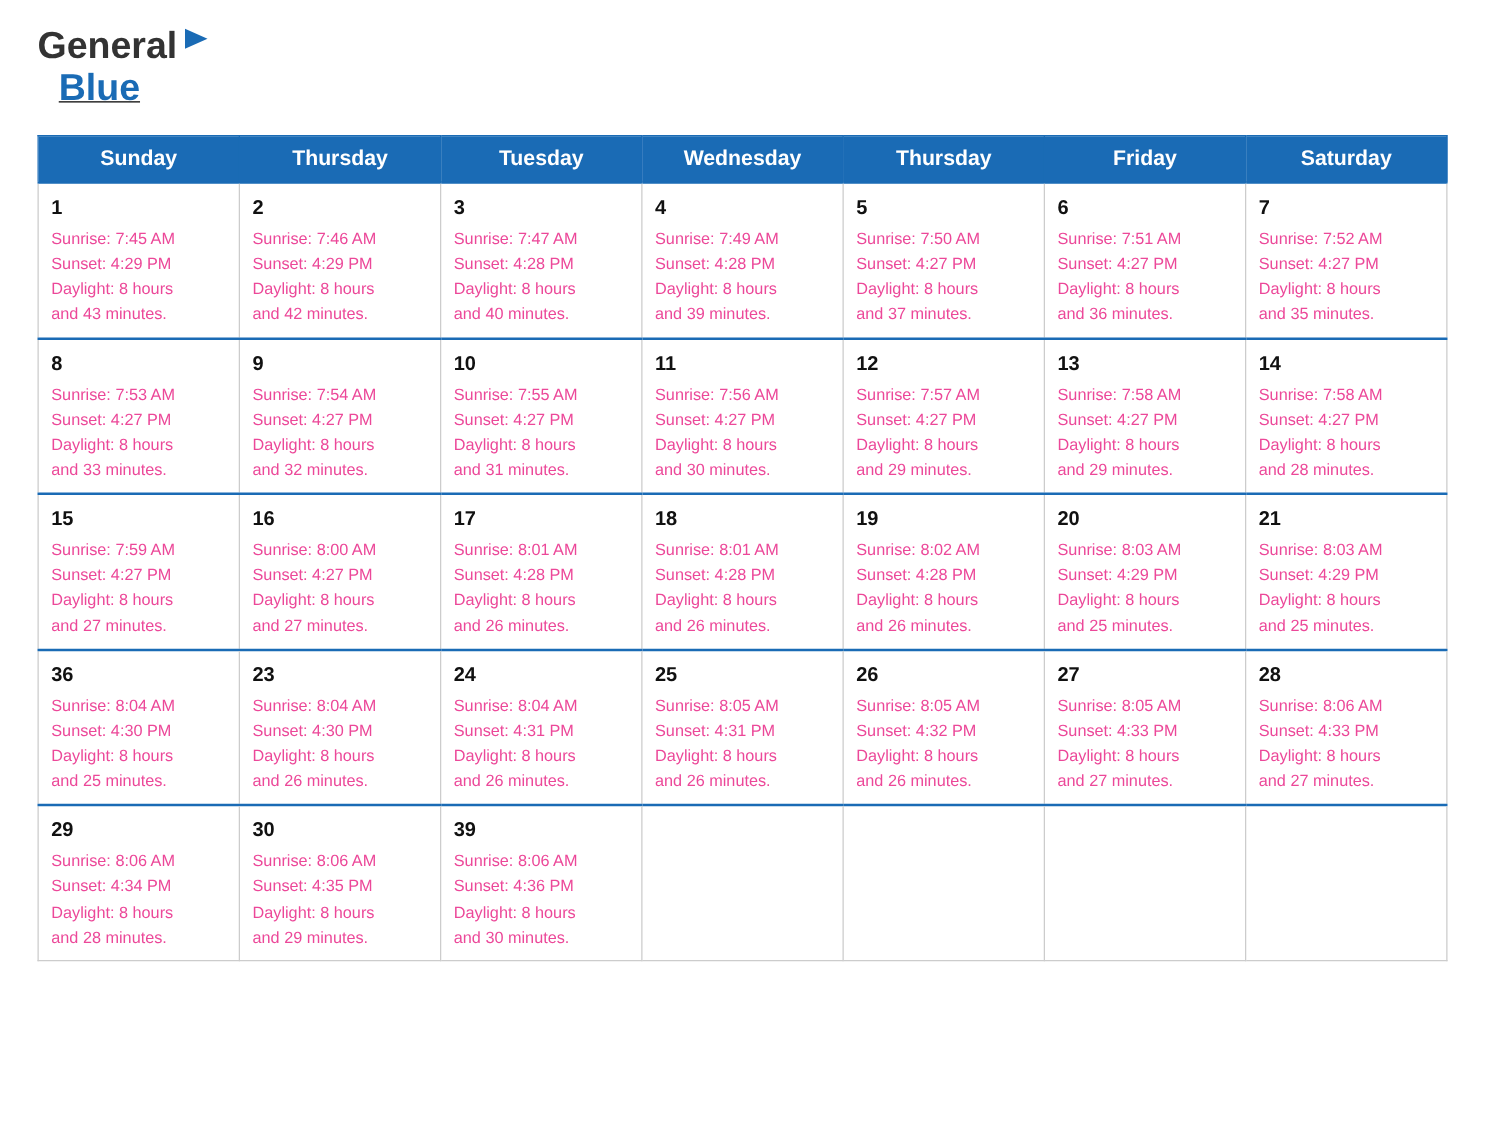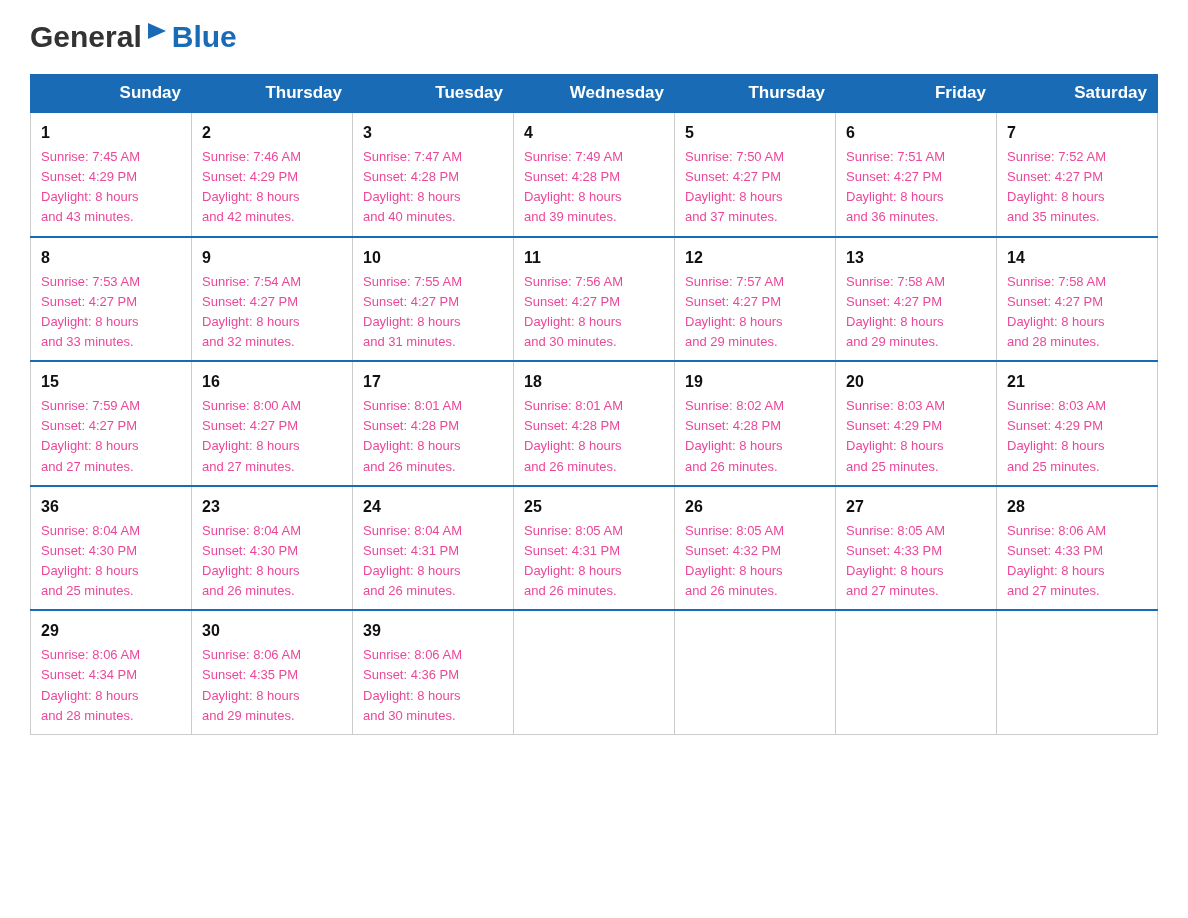--- a/index.html
+++ b/index.html
@@ -11,21 +11,21 @@
       padding: 20px 30px;
     }
     .header {
       display: flex;
       justify-content: space-between;
       align-items: flex-start;
       margin-bottom: 20px;
     }
     .logo {
       display: flex;
-      flex-direction: row;
+      flex-direction: column;
       align-items: flex-start;
     }
     .title-area {
       text-align: right;
     }
     .month-title {
       font-size: 52px;
       font-weight: bold;
       color: #222;
       line-height: 1.1;
@@ -39,21 +39,21 @@
       width: 100%;
       border-collapse: collapse;
       border: 1px solid #aaa;
     }
     .calendar-table th {
       background-color: #1a6bb5;
       color: #fff;
       font-size: 17px;
       font-weight: bold;
       padding: 8px 10px;
-      text-align: right;
+      text-align: center;
       border: 1px solid #1a6bb5;
     }
     .calendar-table td {
       vertical-align: top;
       padding: 8px 10px;
       border: 1px solid #ccc;
       width: 14.28%;
       min-height: 100px;
       font-size: 13px;
       color: #333;
@@ -97,21 +97,21 @@
 <div class="header">
   <div class="logo">
     <div class="logo-wrapper">
       <span class="logo-text-general">General</span>
       <span class="logo-flag">
         <svg width="22" height="28" viewBox="0 0 22 28">
           <polygon points="2,2 20,10 2,18" fill="#1a6bb5"></polygon>
         </svg>
       </span>
     </div>
-    <div style="margin-left:4px;">
+    <div style="margin-left:17px;text-decoration:underline;">
       <span style="font-size:30px; font-weight:bold; color:#1a6bb5;">Blue</span>
     </div>
   </div>
   <div class="title-area">
     <div class="month-title"></div>
     <div class="location-title"></div>
   </div>
 </div>
 
 <table class="calendar-table">

